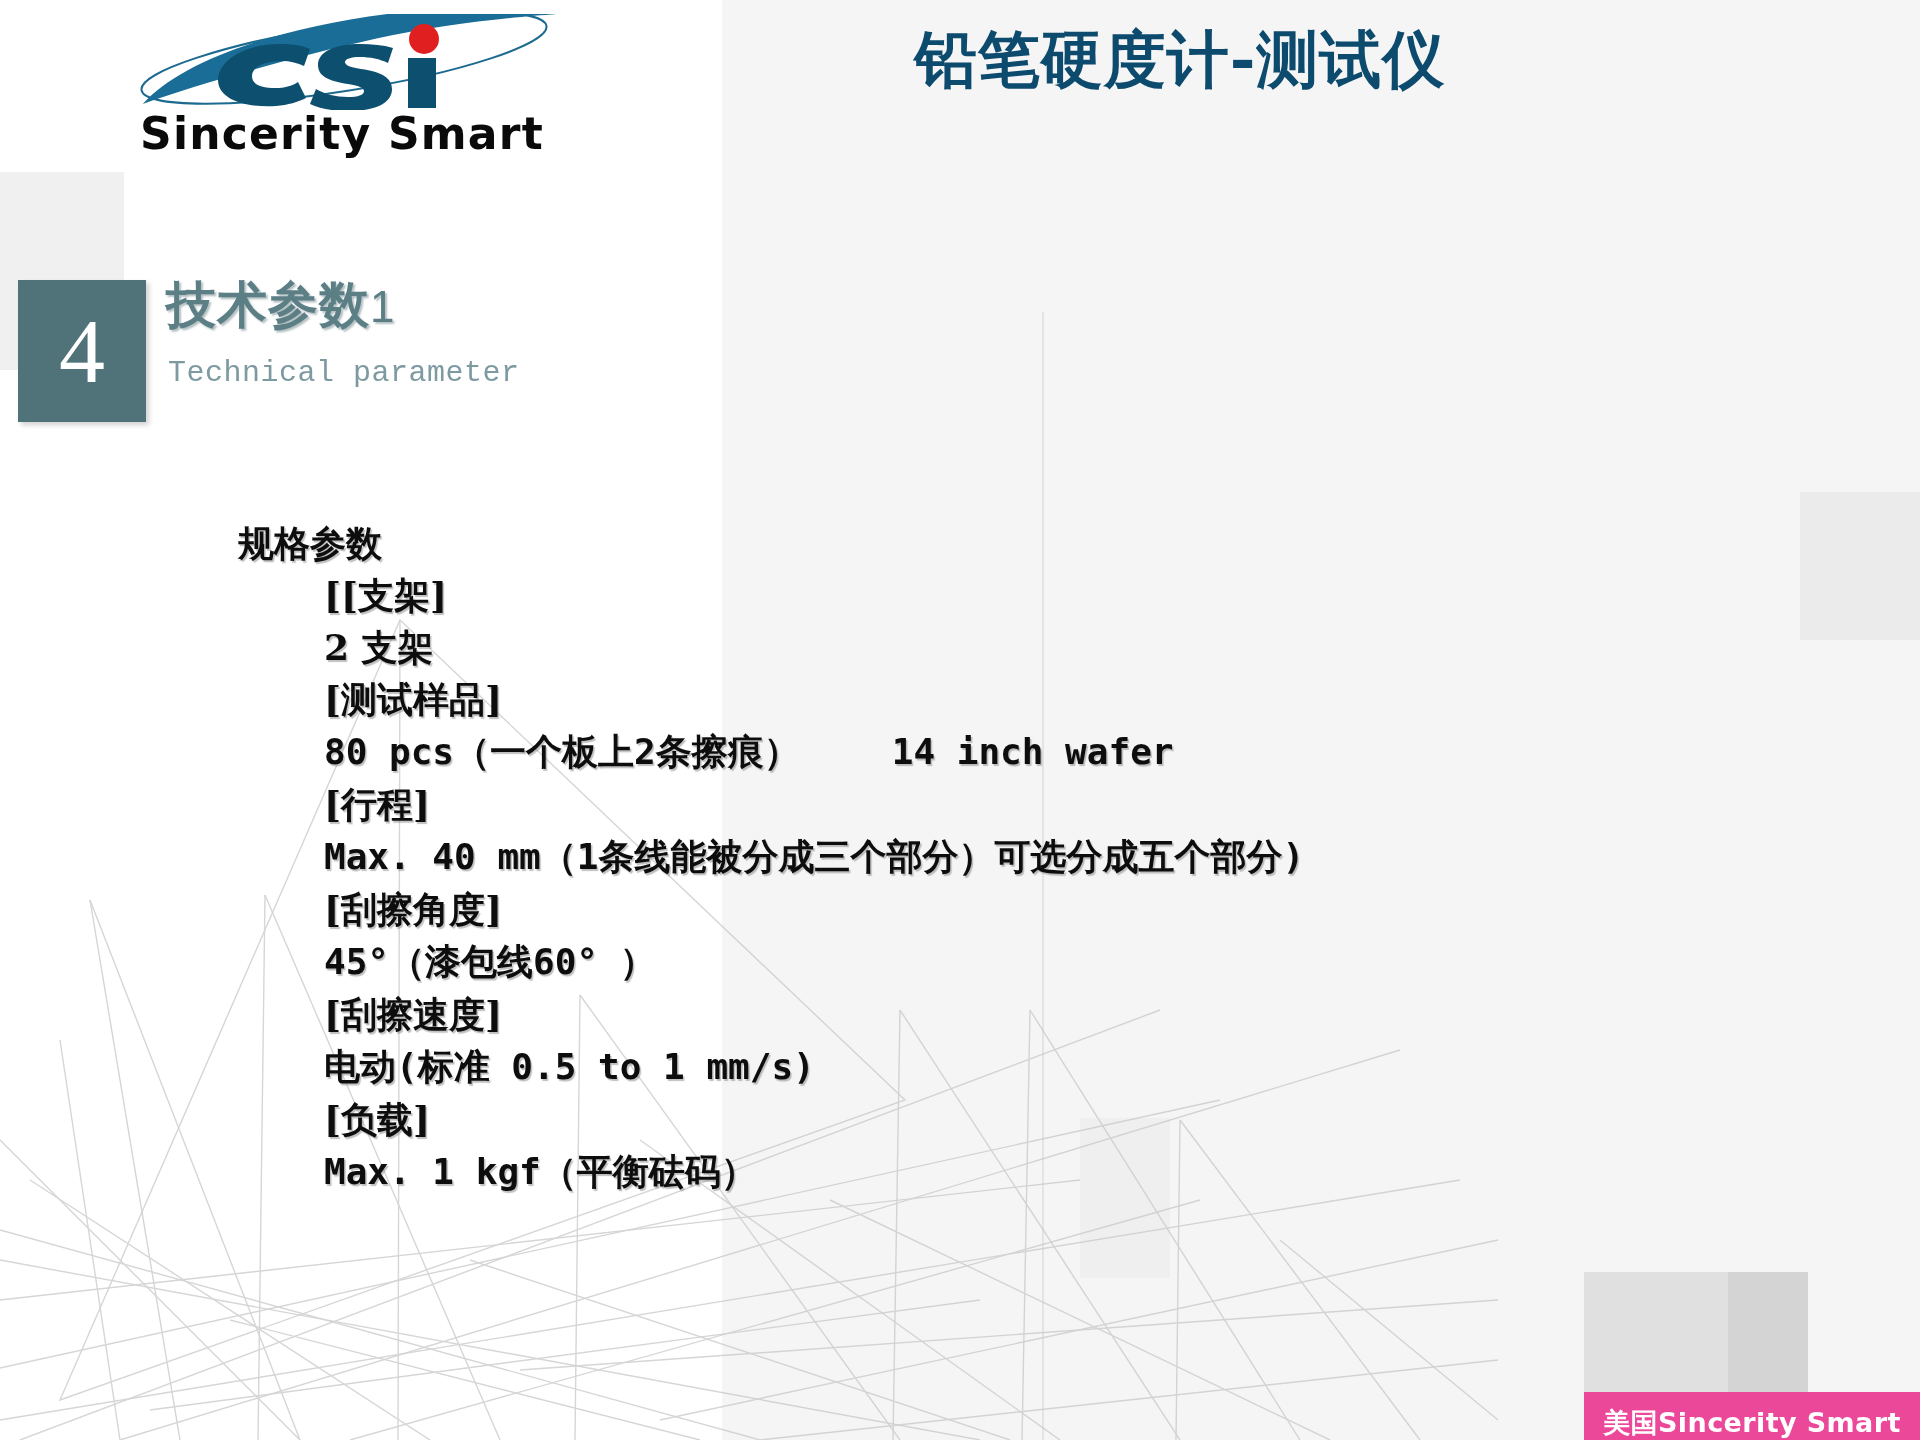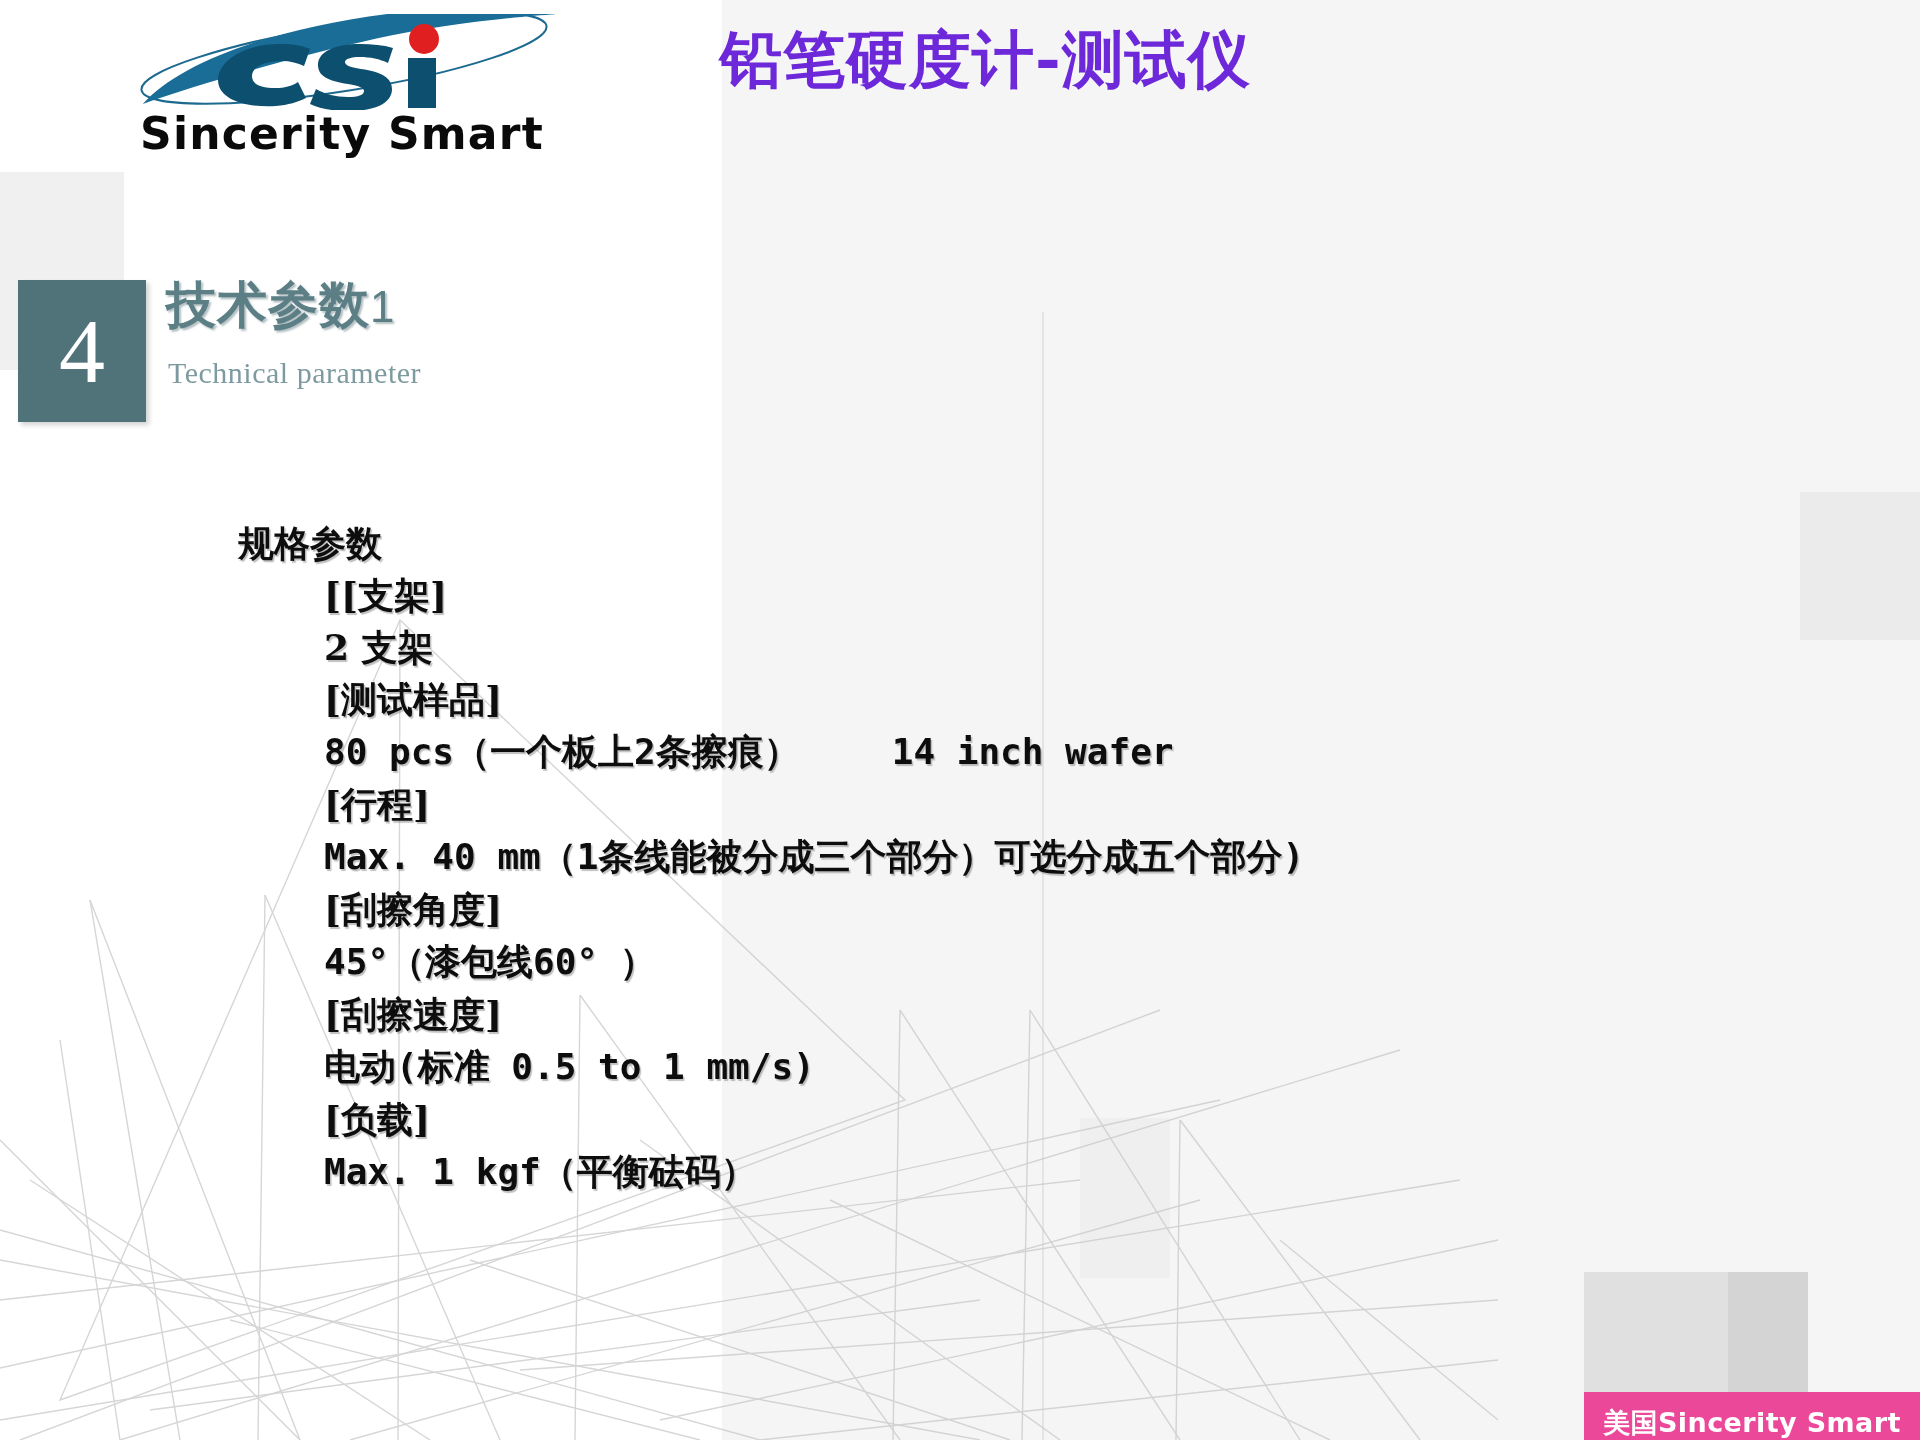--- a/index.html
+++ b/index.html
@@ -111,25 +111,25 @@
     font-weight: bold;
     font-size: 44px;
     letter-spacing: 1.2px;
     color: #0a0a0a;
   }
   .slide-title {
     position: absolute;
     left: 720px;
     top: 18px;
     width: 920px;
-    text-align: left;
+    text-align: center;
     font-family: "DejaVu Serif", "Liberation Serif", serif;
     font-weight: bold;
     font-size: 62px;
-    color: #6d28d9;
+    color: #0c4a6e;
     letter-spacing: 1px;
   }
 
   
   .section-badge {
     position: absolute;
     left: 18px;
     top: 280px;
     width: 128px;
     height: 142px;
@@ -154,21 +154,21 @@
     white-space: nowrap;
   }
   .section-heading .suffix {
     font-weight: normal;
     font-size: 44px;
   }
   .section-sub {
     position: absolute;
     left: 168px;
     top: 356px;
-    font-family: Liberation Serif, serif;
+    font-family: Liberation Mono, monospace;
     font-size: 30px;
     color: #7d9aa0;
     letter-spacing: 0.5px;
     white-space: nowrap;
   }
 
   
   .spec-block {
     position: absolute;
     left: 238px;

